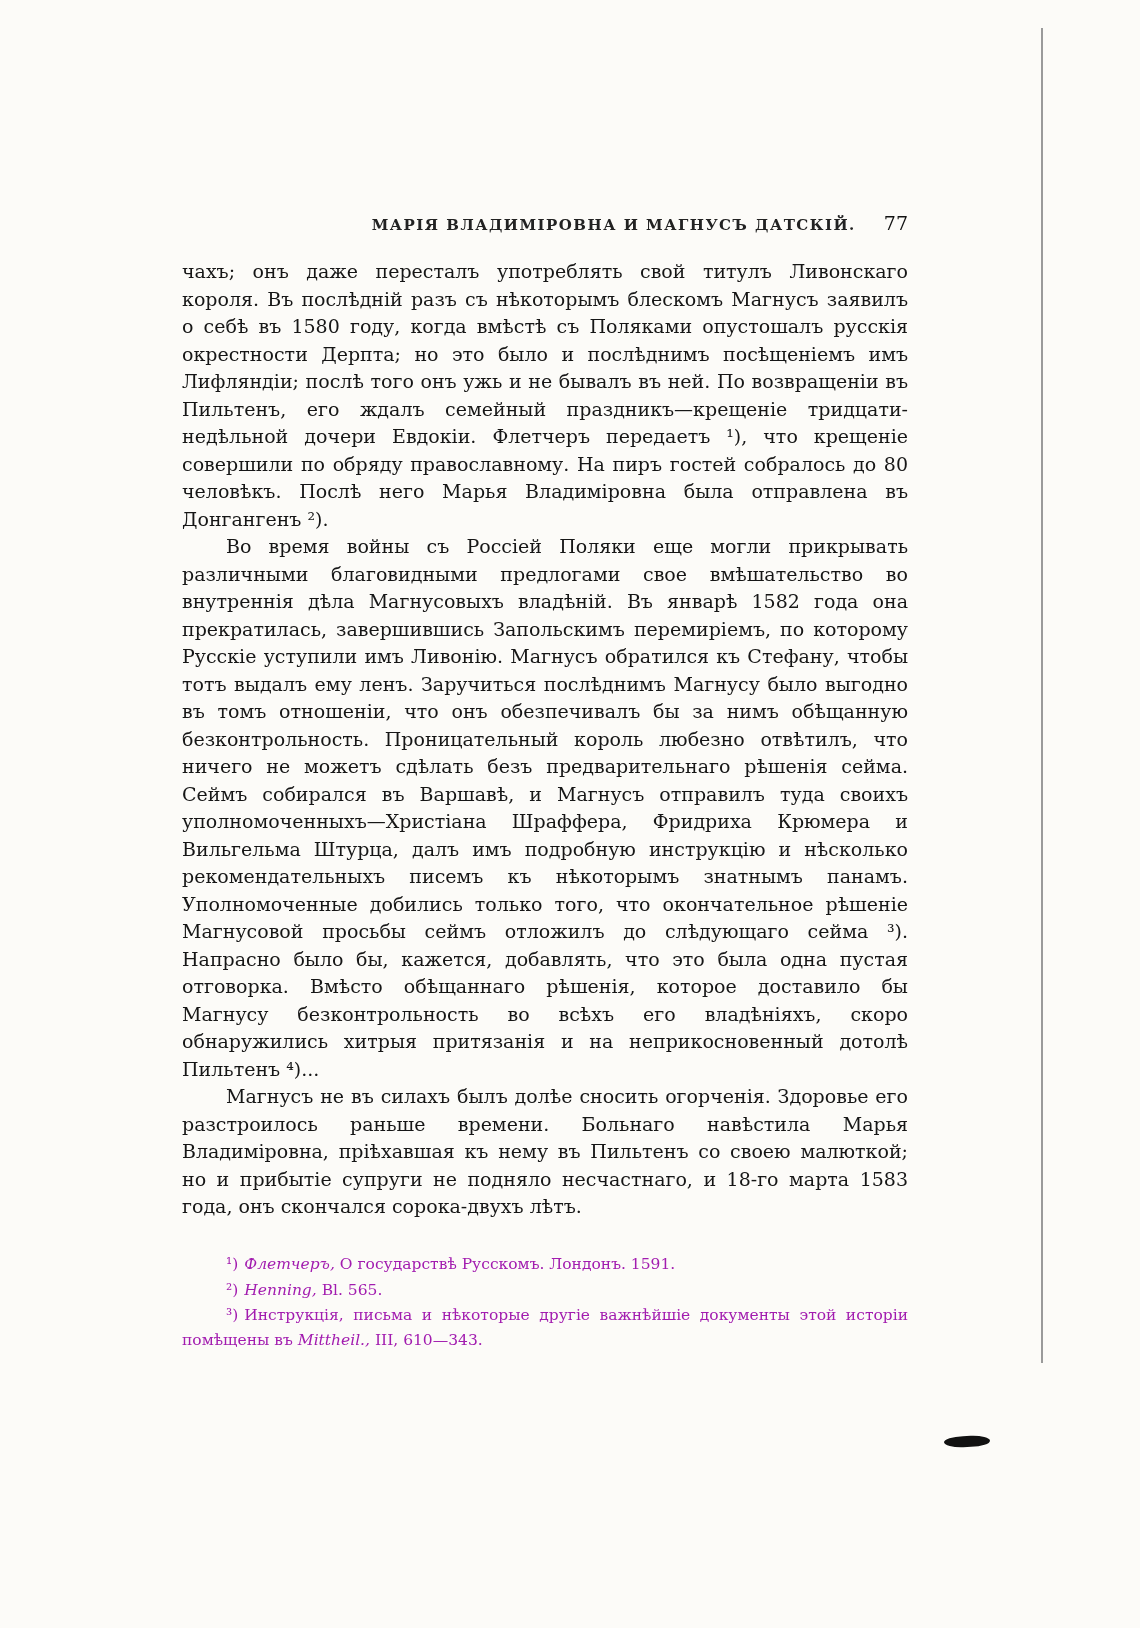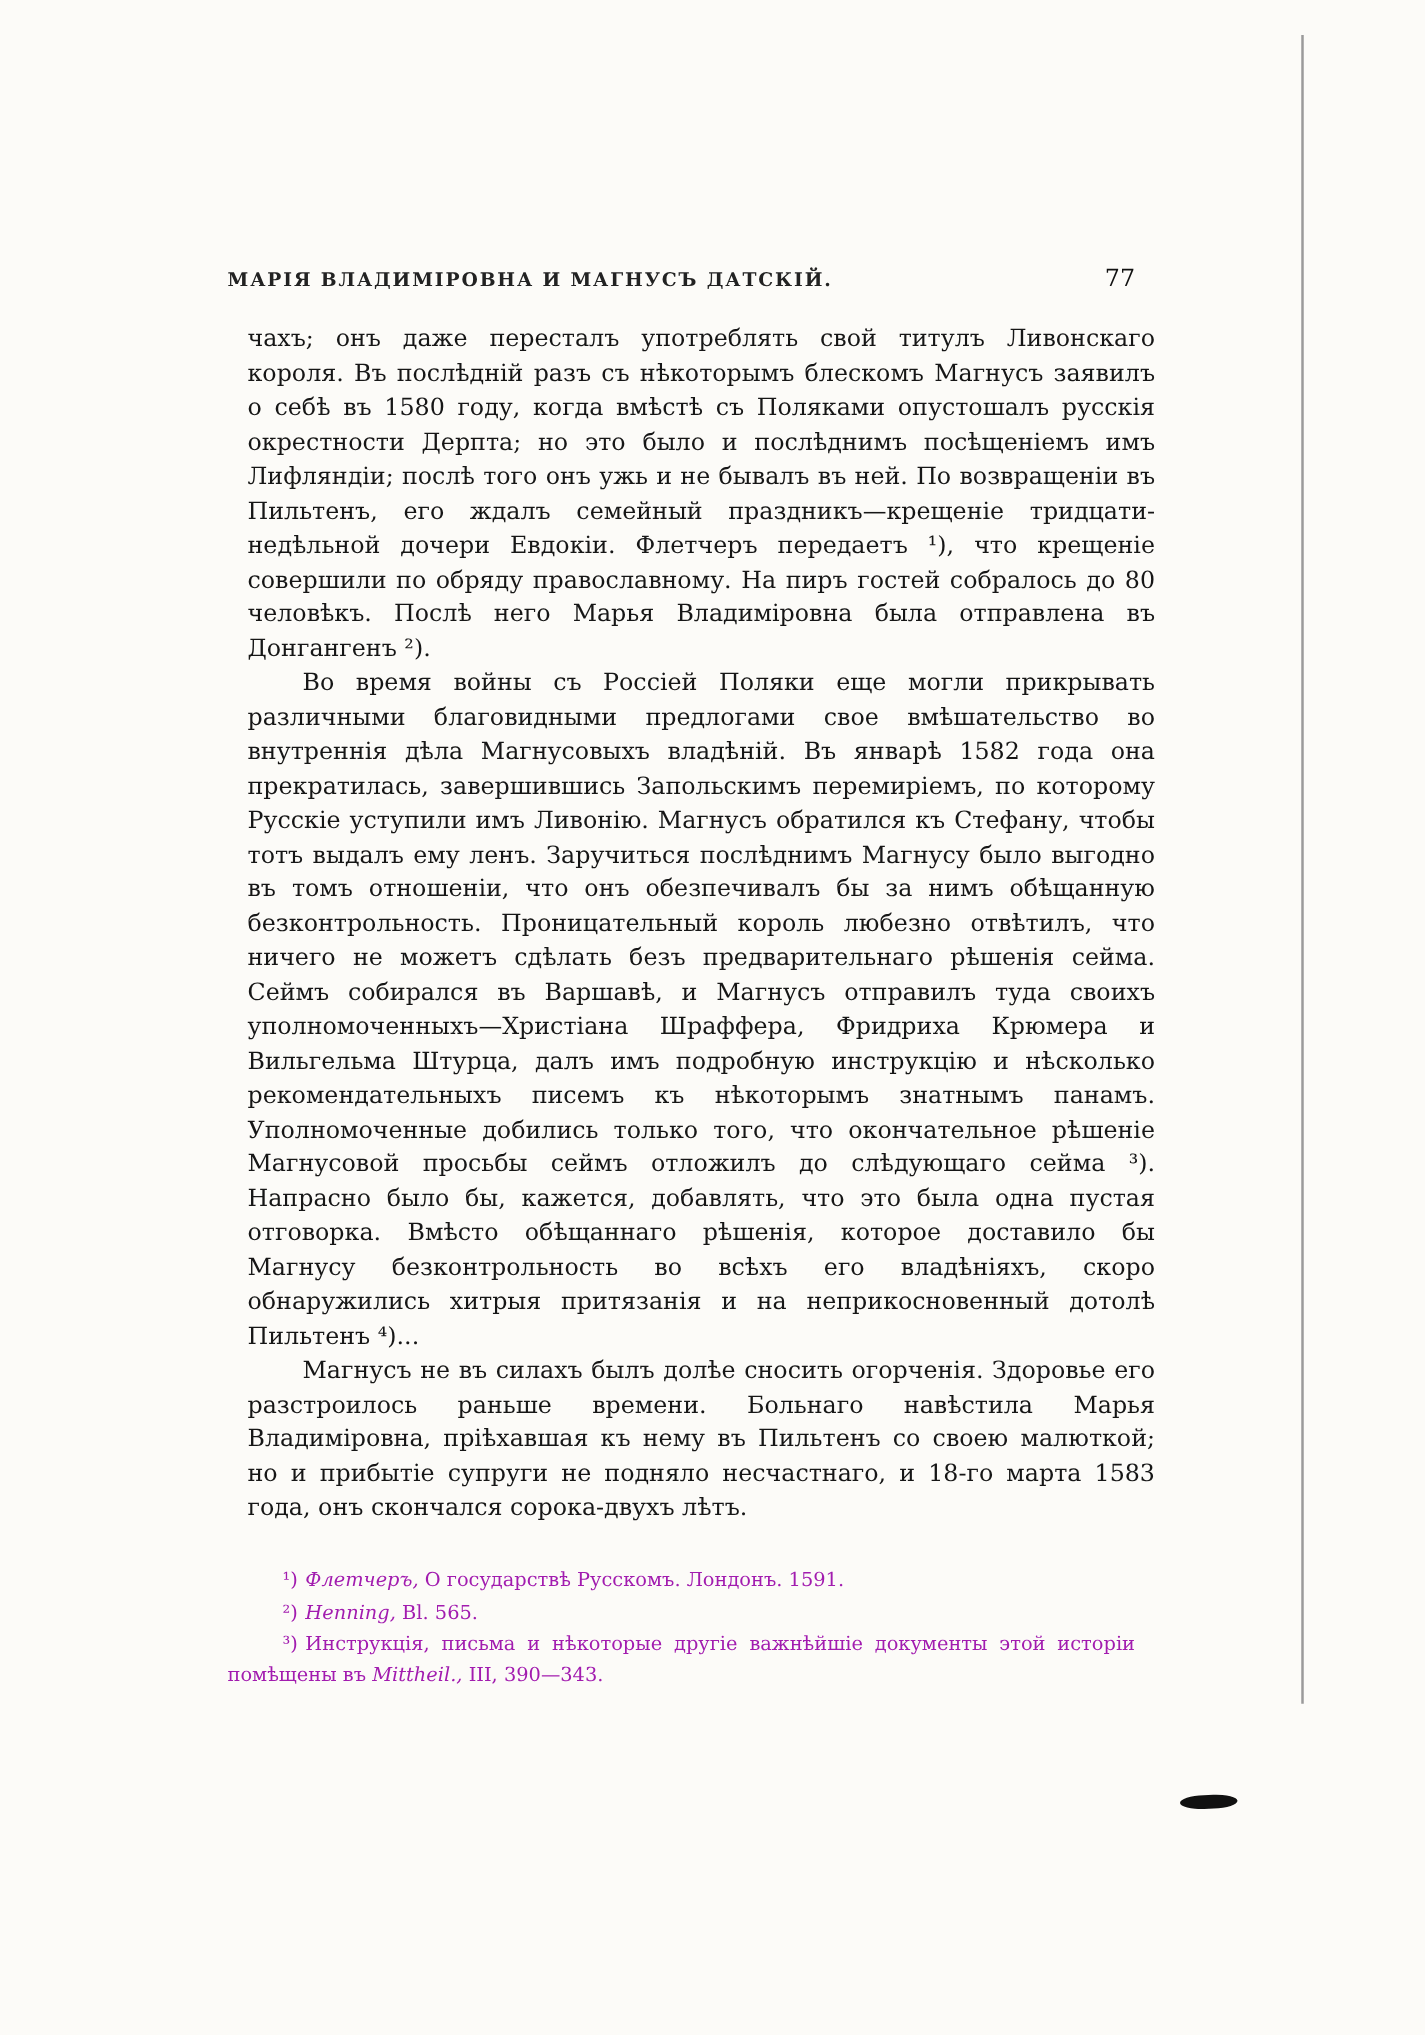--- a/index.html
+++ b/index.html
@@ -23,41 +23,40 @@
     position:absolute;left:944px;top:1436px;width:46px;height:11px;
     background:#111;border-radius:50% / 60%;
     transform:rotate(-2deg);
   }
   .header-row{
     position:absolute;left:182px;top:212px;width:726px;
     display:flex;align-items:baseline;
   }
   .running-title{
     flex:1;
-    text-align:left;
+    text-align:right;
     font-size:15px;
     font-weight:bold;
     letter-spacing:1.5px;
     color:#222;
     white-space:nowrap;
   }
   .page-number{
     font-size:19px;
     font-weight:normal;
     margin-left:28px;
     color:#111;
   }
   .body-text{
     position:absolute;left:182px;top:258px;width:726px;
     font-size:19px;
     line-height:27.5px;
     text-align:justify;
     color:#161616;
     font-weight:500;
-    margin-left:16px;
   }
   .body-text p{margin:0;}
   .body-text p.indent{text-indent:44px;}
   .footnotes{
     position:absolute;left:182px;top:1252px;width:726px;
     font-size:15.5px;
     line-height:24.5px;
     text-align:justify;
     color:#a21caf;
   }
@@ -85,17 +84,17 @@
   </div>
 
   <div class="footnotes">
     <p class="footnote">
       <span class="fn-marker">¹)</span><span></span><span class="fn-italic">Флетчеръ,</span><span> О государствѣ Русскомъ. Лондонъ. 1591.</span>
     </p>
     <p class="footnote">
       <span class="fn-marker">²)</span><span></span><span class="fn-italic">Henning,</span><span> Bl. 565.</span>
     </p>
     <p class="footnote">
-      <span class="fn-marker">³)</span><span>Инструкція, письма и нѣкоторые другіе важнѣйшіе документы этой исторіи помѣщены въ </span><span class="fn-italic">Mittheil.,</span><span> III, 390—343.</span>
+      <span class="fn-marker">³)</span><span>Инструкція, письма и нѣкоторые другіе важнѣйшіе документы этой исторіи помѣщены въ </span><span class="fn-italic">Mittheil.,</span><span> III, 610—343.</span>
     </p>
   </div>
 
 </div>
 
 </body></html>

